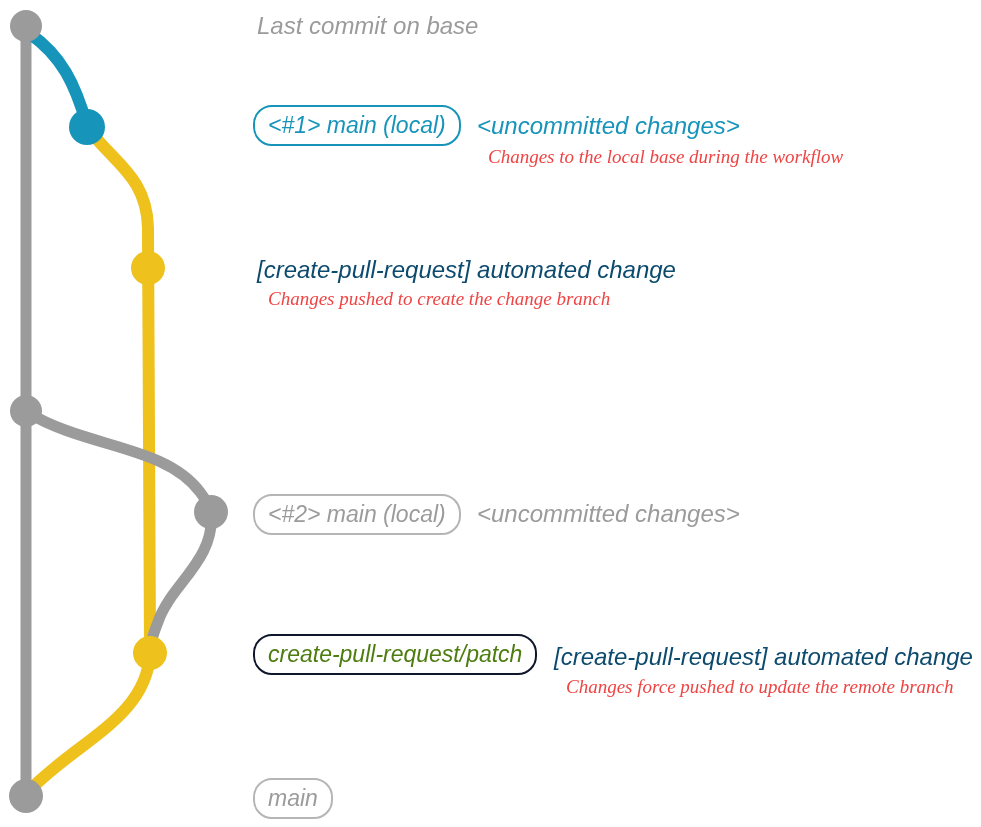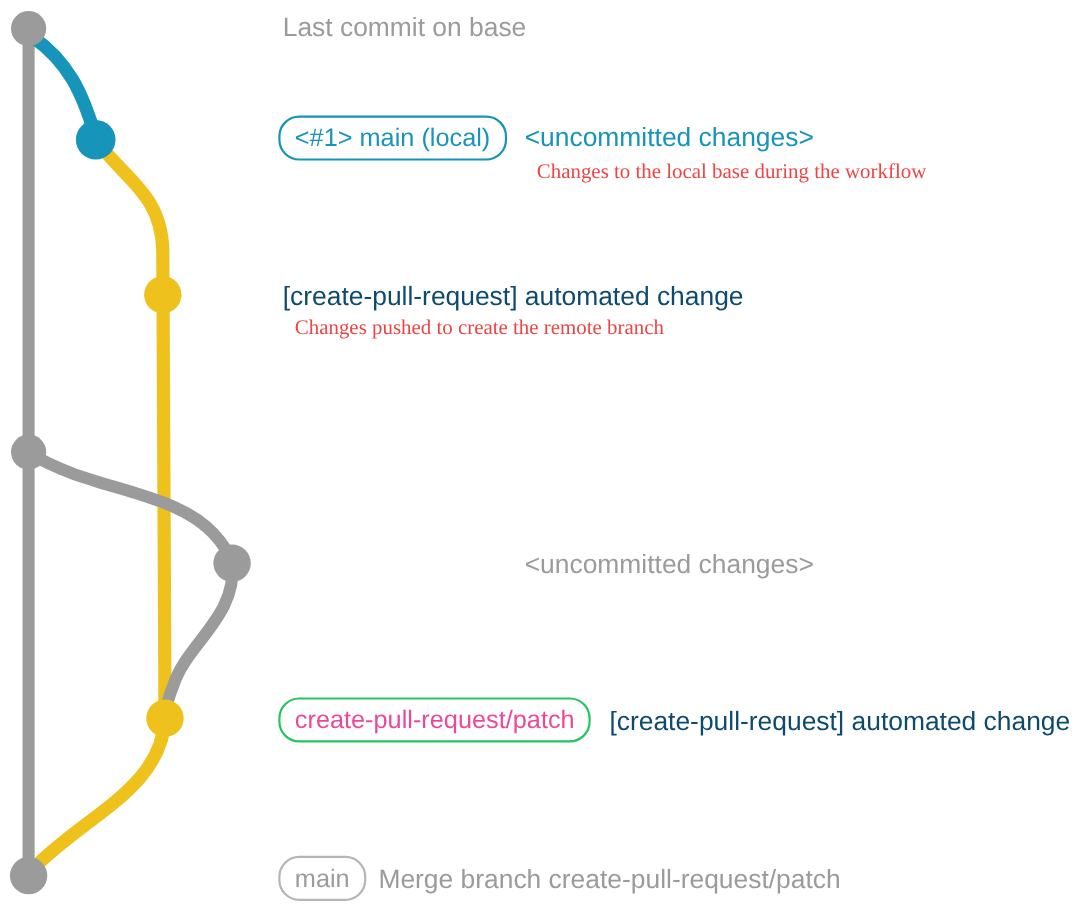--- a/index.html
+++ b/index.html
@@ -8,20 +8,21 @@
     width: 981px;
     height: 827px;
     background: #ffffff;
     overflow: hidden;
     font-family: "Liberation Sans", sans-serif;
   }
   .stage {
     position: relative;
     width: 981px;
     height: 827px;
+    font-style: italic;
   }
   .graph-svg {
     position: absolute;
     left: 0;
     top: 0;
   }
   .txt {
     position: absolute;
     white-space: nowrap;
     line-height: 1.15;
@@ -42,21 +43,21 @@
     font-size: 23px;
     line-height: 27px;
     padding: 5px 13px;
     border-radius: 19px;
     background: #ffffff;
     white-space: nowrap;
     text-align: center;
   }
   .tag-blue   { color: #1794ba; border: 2px solid #1794ba; }
   .tag-gray   { color: #9b9b9b; border: 2px solid #b5b5b5; }
-  .tag-yellow { color: #ec4899; border: 2px solid #22c55e; }
+  .tag-yellow { color: #4d7c0f; border: 2px solid #0f172a; }
 </style>
 </head>
 <body>
 
 <div class="stage">
 
   <svg class="graph-svg" width="240" height="827" viewBox="0 0 240 827">
 
     <path d="M26 26 L26 796" fill="none" stroke-width="11" stroke="#9b9b9b"></path>
 
@@ -79,24 +80,25 @@
     <circle cx="26" cy="796" r="17" fill="#9b9b9b"></circle>
   </svg>
 
   <div class="txt sans gray-text" style="left:257px; top:12px;">Last commit on base</div>
 
   <div class="tag-box tag-blue" style="left:253px; top:105px;">&lt;#1&gt; main (local)</div>
   <div class="txt sans blue-text" style="left:477px; top:112px;">&lt;uncommitted changes&gt;</div>
   <div class="txt serif" style="left:488px; top:146px;">Changes to the local base during the workflow</div>
 
   <div class="txt sans yellow-text" style="left:257px; top:256px;">[create-pull-request] automated change</div>
-  <div class="txt serif" style="left:268px; top:288px;">Changes pushed to create the remote branch</div>
+  <div class="txt serif" style="left:268px; top:288px;">Changes pushed to create the change branch</div>
 
 
+  <div class="tag-box tag-gray" style="left:253px; top:494px;">&lt;#2&gt; main (local)</div>
   <div class="txt sans gray-text" style="left:477px; top:500px;">&lt;uncommitted changes&gt;</div>
 
   <div class="tag-box tag-yellow" style="left:253px; top:634px;">create-pull-request/patch</div>
   <div class="txt sans yellow-text" style="left:554px; top:643px;">[create-pull-request] automated change</div>
+  <div class="txt serif" style="left:566px; top:676px;">Changes force pushed to update the remote branch</div>
 
   <div class="tag-box tag-gray" style="left:253px; top:778px;">main</div>
-  <div class="txt sans gray-text" style="left:344px; top:786px;">Merge branch create-pull-request/patch</div>
 
 </div>
 
 </body></html>

